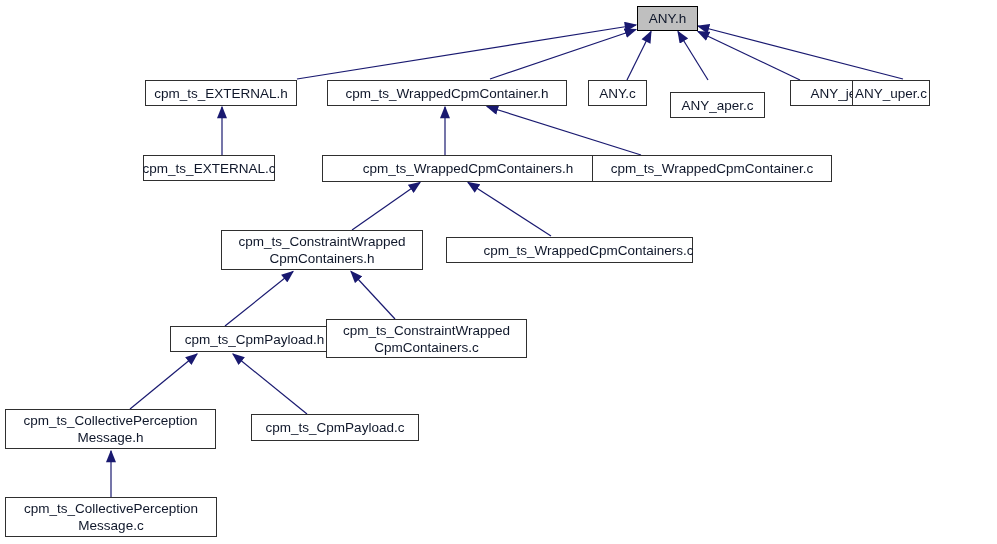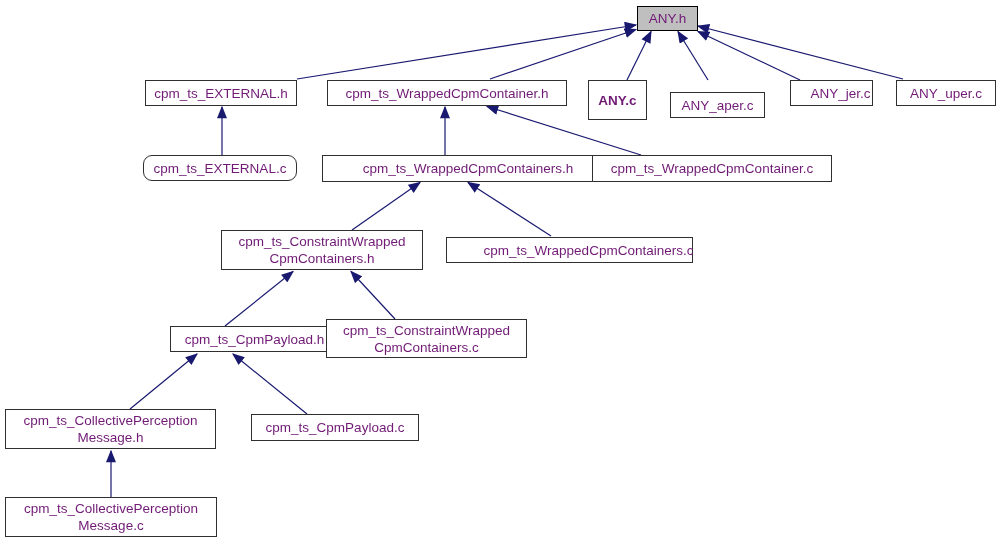--- a/index.html
+++ b/index.html
@@ -21,21 +21,21 @@
     width: 997px; height: 544px;
     z-index: 1;
   }
   .edges-layer line { stroke: #191970; stroke-width: 1.2; }
   .node {
     position: absolute;
     z-index: 2;
     box-sizing: border-box;
     background: #ffffff;
     border: 1px solid #2f2f2f;
-    color: #701a75;
+    color: #0f172a;
     font-size: 13.5px;
     line-height: 17px;
     display: flex;
     align-items: center;
     justify-content: center;
     text-align: center;
     white-space: pre-line;
     padding: 0 2px;
     cursor: pointer;
   }
@@ -105,29 +105,29 @@
       <line x1="111" y1="497" x2="111" y2="451" marker-end="url(#arrow)"></line>
     </g>
   </svg>
 
   <div class="node highlight" style="left:637px; top:6px; width:61px; height:25px;">ANY.h</div>
 
   <div class="node" style="left:145px; top:80px; width:152px; height:26px;">cpm_ts_EXTERNAL.h</div>
 
   <div class="node" style="left:327px; top:80px; width:240px; height:26px;">cpm_ts_WrappedCpmContainer.h</div>
 
-  <div class="node" style="left:588px; top:80px; width:59px; height:40px;font-weight:bold;">ANY.c</div>
+  <div class="node" style="left:588px; top:80px; width:59px; height:26px;">ANY.c</div>
 
   <div class="node" style="left:670px; top:92px; width:95px; height:26px;">ANY_aper.c</div>
 
   <div class="node" style="left:790px; top:80px; width:83px; height:26px;padding-left:20px;">ANY_jer.c</div>
 
-  <div class="node" style="left:896px; top:80px; width:100px; height:26px;">ANY_uper.c</div>
+  <div class="node" style="left:852px; top:80px; width:78px; height:26px;">ANY_uper.c</div>
 
-  <div class="node" style="left:143px; top:155px; width:154px; height:26px;border-radius:9px;">cpm_ts_EXTERNAL.c</div>
+  <div class="node" style="left:143px; top:155px; width:132px; height:26px;">cpm_ts_EXTERNAL.c</div>
 
   <div class="node" style="left:322px; top:155px; width:292px; height:27px;">cpm_ts_WrappedCpmContainers.h</div>
 
   <div class="node" style="left:592px; top:155px; width:240px; height:27px;text-align:center;">cpm_ts_WrappedCpmContainer.c</div>
 
   <div class="node" style="left:221px; top:230px; width:202px; height:40px;">cpm_ts_ConstraintWrapped
 CpmContainers.h</div>
 
   <div class="node" style="left:446px; top:237px; width:247px; height:26px;padding-left:40px;">cpm_ts_WrappedCpmContainers.c</div>
 

